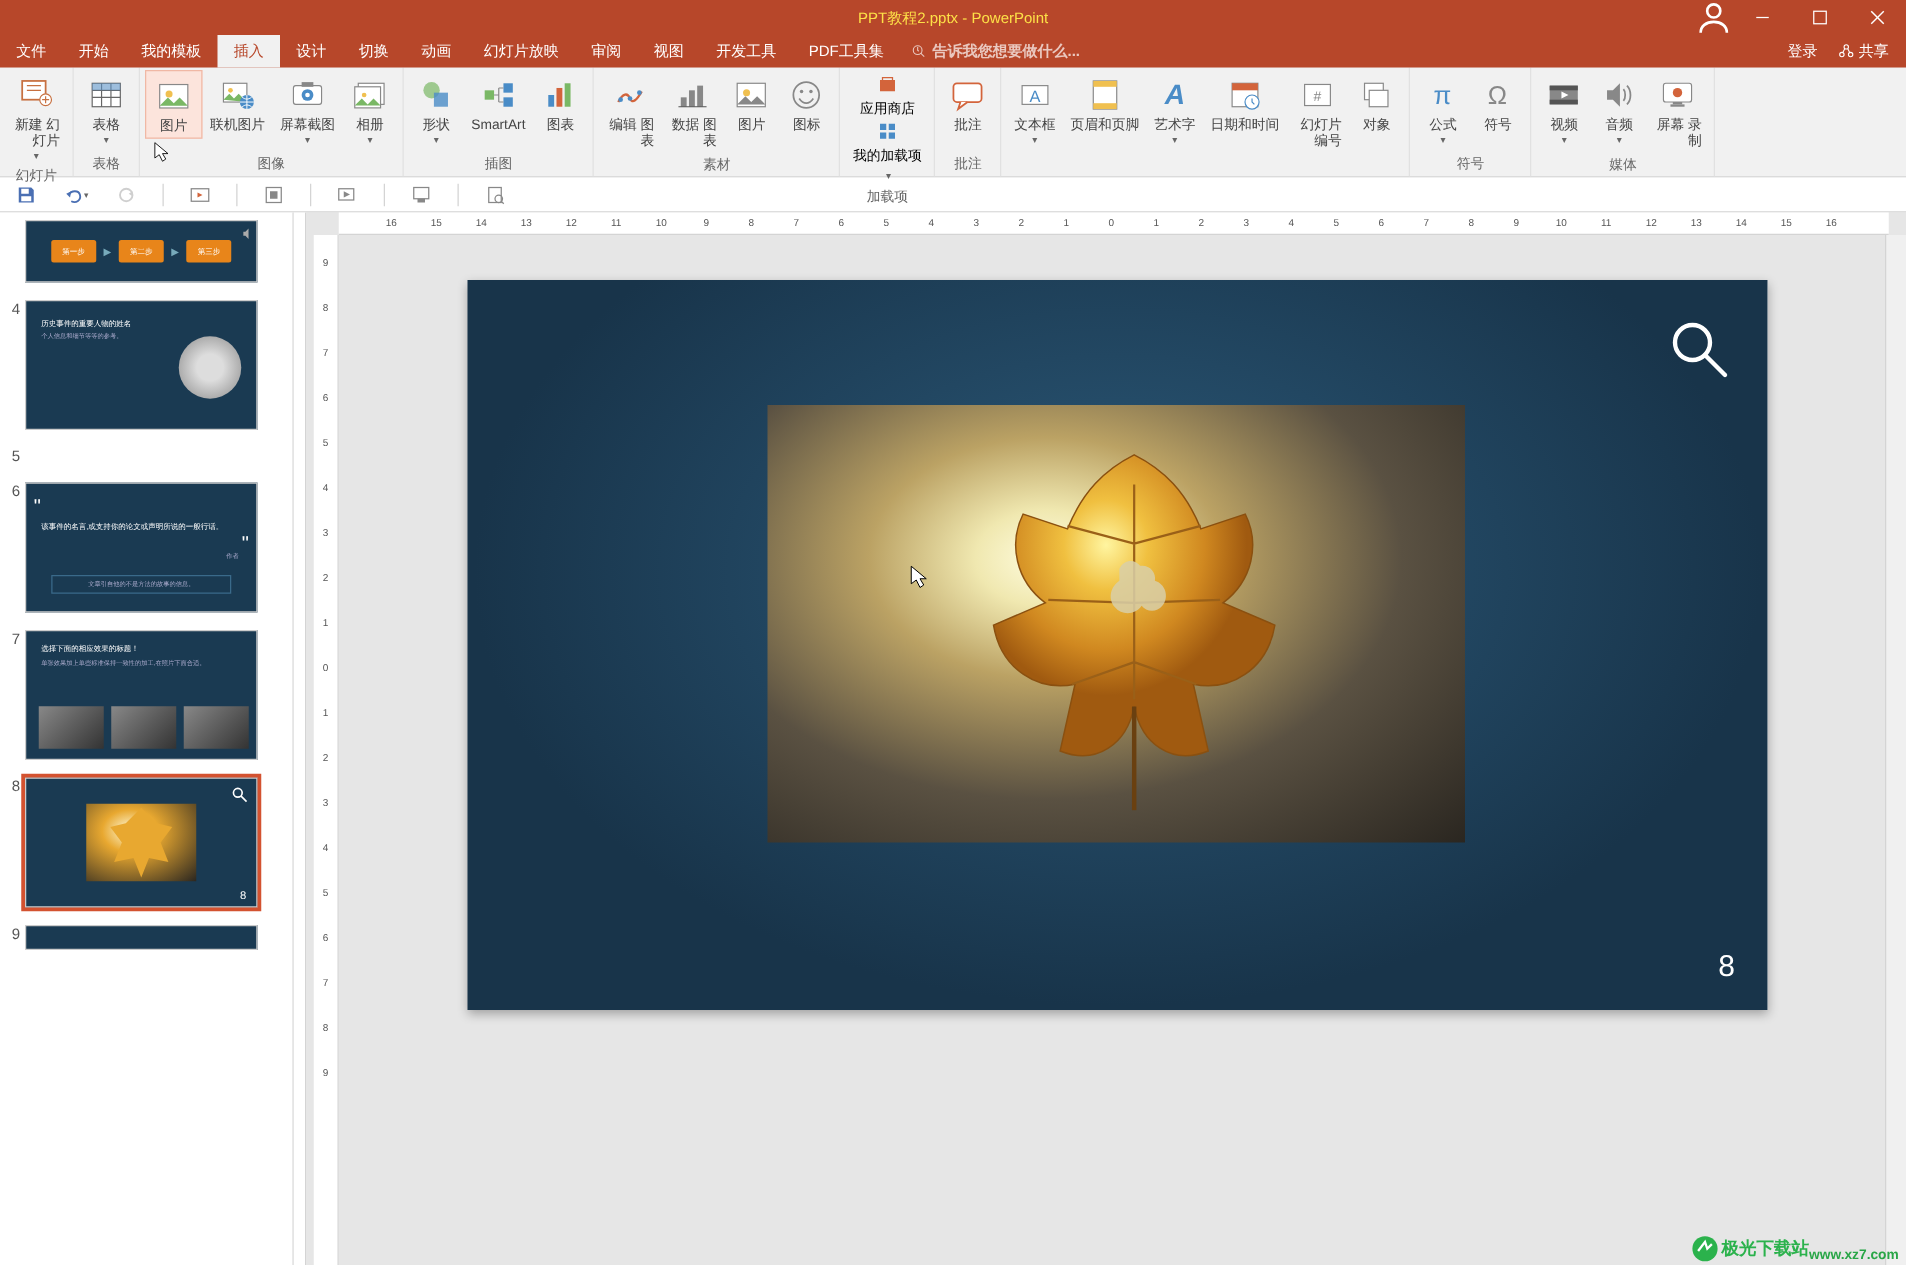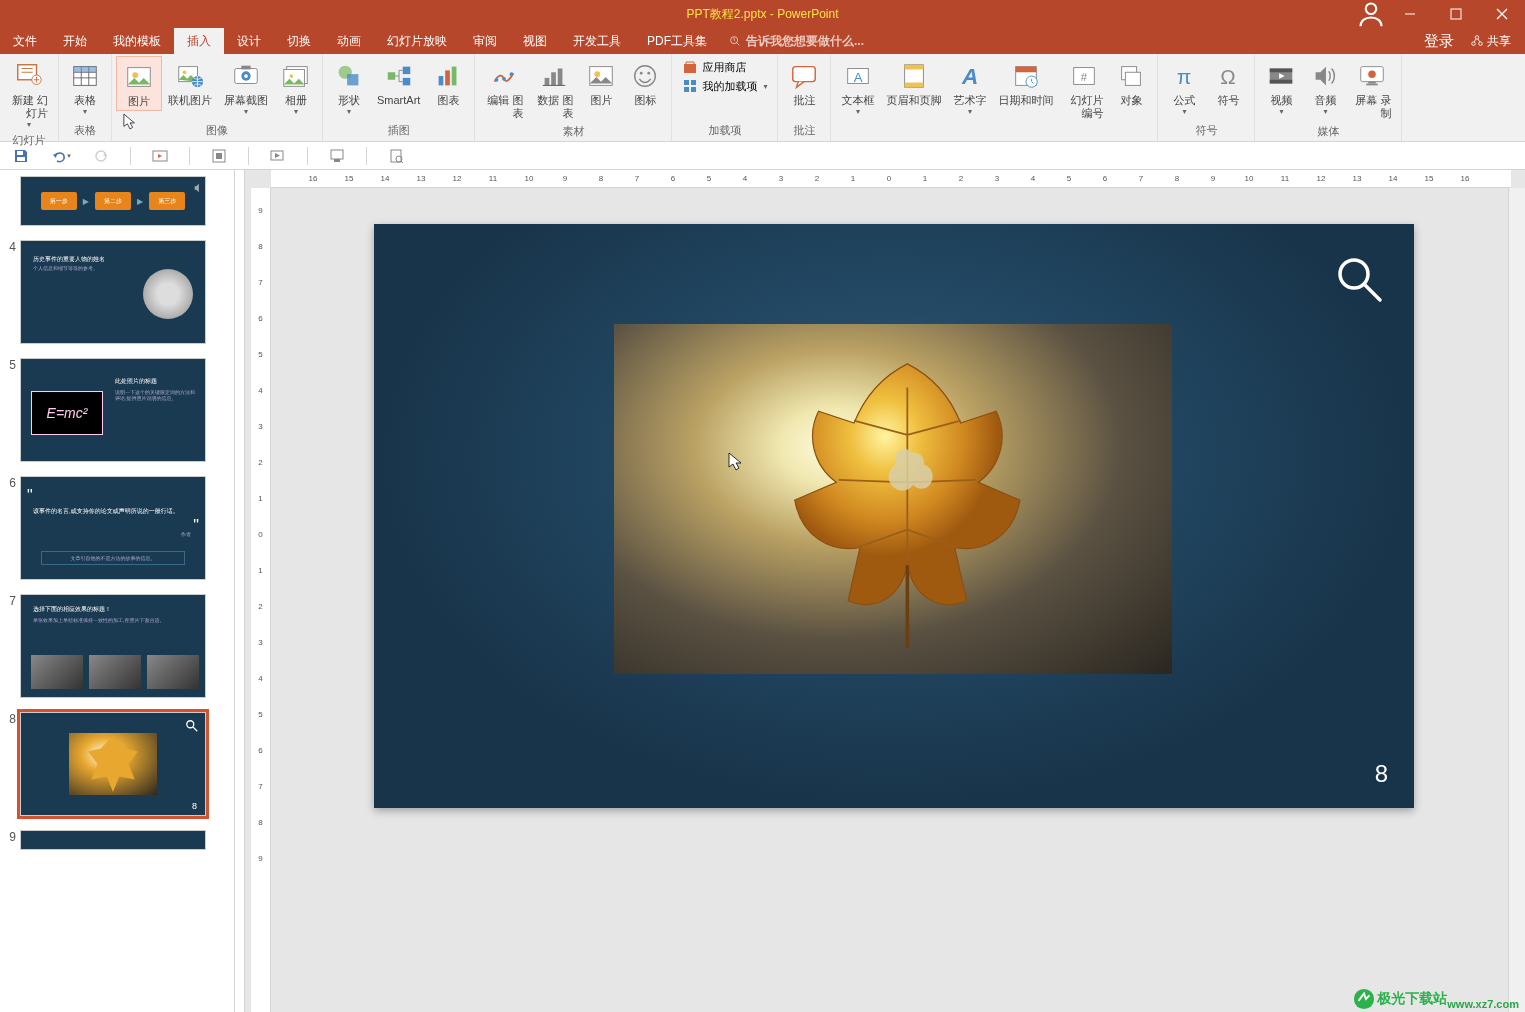--- a/index.html
+++ b/index.html
@@ -13,37 +13,37 @@
 .win-ctrl svg { width: 12px; height: 12px; }
 .account-icon { position: absolute; right: 140px; top: 0; width: 28px; height: 28px; display:flex; align-items:center; justify-content:center; color:#fff; }
 
 
 .menu-bar { height: 26px; background: #b7472a; display: flex; align-items: stretch; position: relative; }
 .menu-item { padding: 0 13px; color: #fff; font-size: 12px; display: flex; align-items: center; cursor: pointer; }
 .menu-item.active { background: #f1f1f1; color: #b7472a; }
 .tell-me { display:flex; align-items:center; padding: 0 8px; color: rgba(255,255,255,0.7); font-size:12px; gap:4px;font-weight:bold; }
 .tell-me svg { width:14px; height:14px; }
 .menu-right { position: absolute; right: 8px; top:0; display: flex; align-items: center; height: 26px; gap: 4px; }
-.login-text { color: #fff; font-size: 15px; padding: 0 6px; cursor:pointer; }
+.login-text { color: #fff; font-size: 12px; padding: 0 6px; cursor:pointer; }
 .share-btn { color: #fff; font-size: 12px; padding: 2px 6px; display:flex; align-items:center; gap:3px; cursor:pointer; }
 
 
 .ribbon { height: 88px; background: #f1f1f1; border-bottom: 1px solid #d4d4d4; display: flex; }
 .ribbon-group { display: flex; flex-direction: column; border-right: 1px solid #e1e1e1; padding: 2px 4px 0 4px; }
 .ribbon-group-items { display: flex; flex: 1; align-items: flex-start; }
 .ribbon-btn { display: flex; flex-direction: column; align-items: center; padding: 2px 6px; cursor: pointer; min-width: 36px; }
 .ribbon-btn.highlight { background: #fce4dc; border: 1px solid #f0b8a5; }
 .ribbon-icon { width: 32px; height: 32px; display: flex; align-items:center; justify-content:center; margin-top: 2px; }
 .ribbon-icon svg { width: 30px; height: 30px; }
 .ribbon-label { font-size: 11px; color: #444; margin-top: 2px; text-align:right; white-space: nowrap; line-height:1.2; }
 .ribbon-label.two-line { white-space: normal; width: 38px; }
 .ribbon-dropdown-arrow { font-size: 8px; color: #666; }
 .ribbon-group-label { font-size: 11px; color: #666; text-align: center; padding: 2px 0 3px 0; }
 .ribbon-small-stack { display: flex; flex-direction: column; gap:1px; padding: 2px 4px; }
-.ribbon-small-item { display: flex; align-items:center; gap:4px; font-size:11px; cursor:pointer; padding: 1px 2px; }
+.ribbon-small-item { display: flex; align-items:center; gap:4px; font-size:11px; cursor:pointer; padding: 1px 2px; flex-direction: column; }
 .ribbon-small-item svg { width:16px; height:16px; }
 
 
 .qat { height: 28px; background: #fff; border-bottom: 1px solid #d4d4d4; display: flex; align-items: center; padding: 0 10px; gap: 18px; }
 .qat-btn { width: 22px; height: 22px; display:flex; align-items:center; justify-content:center; cursor:pointer; }
 .qat-btn svg { width: 16px; height: 16px; }
 .qat-sep { width: 1px; height: 18px; background: #d4d4d4; }
 
 
 .work-area { display: flex; height: calc(1012px - 28px - 26px - 88px - 28px); background: #e6e6e6; }
@@ -594,27 +594,20 @@
       <div class="thumb-slide">
         <div class="thumb-content">
           <div class="thumb-text-line" style="top:14px">历史事件的重要人物的姓名</div>
           <div class="thumb-text-line" style="top:24px;font-size:5px;color:#aac">个人信息和细节等等的参考。</div>
           <div class="thumb-einstein"></div>
         </div>
       </div>
     </div>
     <div class="thumb-item">
       <div class="thumb-num">5</div>
-      <div class="thumb-slide">
-        <div class="thumb-content">
-          <div class="thumb-text-line" style="top:18px;left:94px">此处照片的标题</div>
-          <div class="thumb-text-line" style="top:30px;left:94px;right:8px;font-size:5px;color:#aac;white-space:normal">说明一下这个的关键限定词的方法和评论,提供照片说明的信息。</div>
-          <div class="thumb-emc">E=mc²</div>
-        </div>
-      </div>
     </div>
     <div class="thumb-item">
       <div class="thumb-num">6</div>
       <div class="thumb-slide">
         <div class="thumb-content">
           <span style="position:absolute;left:6px;top:10px;color:#fff;font-size:16px">"</span>
           <div class="thumb-quote">该事件的名言,或支持你的论文或声明所说的一般行话。</div>
           <span style="position:absolute;right:6px;top:40px;color:#fff;font-size:16px">"</span>
           <div style="position:absolute;right:14px;top:54px;font-size:5px;color:#aac">作者</div>
           <div style="position:absolute;left:20px;right:20px;bottom:14px;border:1px solid #3a6a8a;padding:3px;font-size:5px;color:#aac;text-align:center">文章引自他的不是方法的故事的信息。</div>

